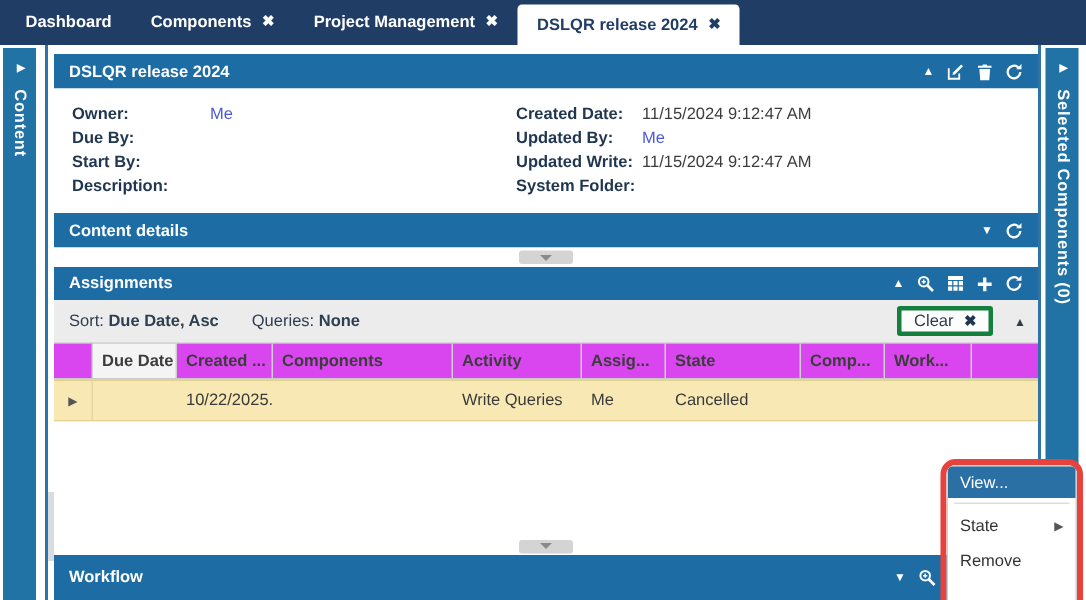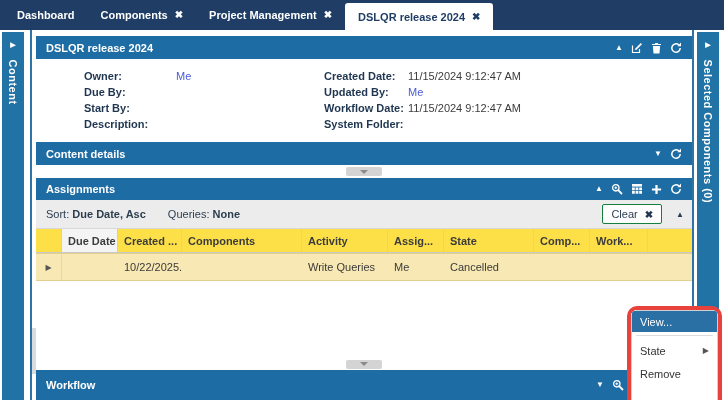--- a/index.html
+++ b/index.html
@@ -29,46 +29,46 @@
     padding:0 10px; flex:none; }
   .bluebar .title { font-size:11px; font-weight:bold; }
   .icons { margin-left:auto; display:flex; align-items:center; gap:8px; }
   .icons .glyph { font-size:8px; line-height:1; cursor:pointer; }
   .icons svg { display:block; cursor:pointer; }
   
   .details { height:80px; flex:none; background:#fff; padding-top:9px; position:relative;
     font-size:11px; margin-bottom:3px; }
   .drow { display:flex; line-height:16px; }
   .dcol-l { position:absolute; left:12px; top:9px; }
-  .dcol-r { position:absolute; left:288px; top:9px; }
+  .dcol-r { position:absolute; left:308px; top:9px; }
   .dlabel { font-weight:bold; color:#1f3550; display:inline-block; }
-  .dcol-l .dlabel { width:92px;margin-left:36px; } .dcol-r .dlabel { width:84px; }
+  .dcol-l .dlabel { width:92px; } .dcol-r .dlabel { width:84px; }
   .dval { color:#3c3c3c; }
   .link { color:#4a5bd8; cursor:pointer; }
   
   .splitrow { height:13px; flex:none; display:flex; align-items:center; justify-content:center; background:#fff; }
   .h-handle { width:36px; height:9px; background:#d4d4d4; border-radius:2px;
     display:flex; align-items:center; justify-content:center; cursor:row-resize; }
   .h-handle::after { content:""; border:4px solid transparent; border-top-color:#8a8a8a; margin-top:4px; }
   .l-handle { position:absolute; left:32px; top:298px; width:12px; height:46px; background:#d9dcdf;
     border-radius:0 4px 4px 0; cursor:col-resize; display:flex; align-items:center; justify-content:center; }
   .l-handle::after { content:""; border:4px solid transparent; border-left-color:#8a8a8a; margin-left:4px; }
   
   .asg-header { height:22px; }
   .sortbar { height:29px; flex:none; background:#ececec; border-bottom:1px solid #d8d8d8;
     display:flex; align-items:center; padding:0 8px 0 10px; font-size:11px; color:#2c3e50; }
   .sortbar b { font-weight:bold; }
   .sortbar .seg { margin-right:22px;text-align:center; }
-  .clear-btn { margin-left:auto; height:20px; background:#fdfdfd; border:1px solid #15803d;
+  .clear-btn { margin-left:auto; height:20px; background:#fdfdfd; border:3px solid #15803d;
     border-radius:2px; display:flex; align-items:center; gap:7px; padding:0 8px;
     font-size:11px; color:#2c3e50; cursor:pointer; }
   .clear-btn .x { font-size:10px; font-weight:bold; color:#1f3550; }
   .sort-collapse { font-size:8px; color:#2c3e50; margin-left:14px; cursor:pointer; }
   
-  .thead { height:24px; flex:none; display:flex; background:#fde047; border-bottom:1px solid #c9c9c9;
+  .thead { height:24px; flex:none; display:flex; background:#d946ef; border-bottom:1px solid #c9c9c9;
     font-size:11px; font-weight:bold; color:#3c3c3c; }
   .th { border-right:1px solid #cfcfcf; display:flex; align-items:center; padding:0 6px; overflow:hidden; white-space:nowrap; }
   .th.sorted { background:#f4f4f4; }
   .trow { height:28px; flex:none; display:flex; background:#f8e9b4; border-top:1px solid #e3cf8e;
     border-bottom:1px solid #e3cf8e; font-size:11px; color:#3a3a3a; align-items:stretch; cursor:pointer; }
   .td { display:flex; align-items:center; padding:0 6px; overflow:hidden; white-space:nowrap; }
   .td.expander { justify-content:center; border-right:1px solid #e6d89e; color:#555; font-size:8px; }
   .c0{width:26px;flex:none;} .c1{width:56px;flex:none;} .c2{width:64px;flex:none;}
   .c3{width:120px;flex:none;} .c4{width:86px;flex:none;} .c5{width:56px;flex:none;}
   .c6{width:90px;flex:none;} .c7{width:56px;flex:none;} .c8{width:58px;flex:none;}
@@ -175,21 +175,21 @@
       <div class="dcol-r">
         <div class="drow">
           <span class="dlabel">Created Date:</span>
           <span class="dval">11/15/2024 9:12:47 AM</span>
         </div>
         <div class="drow">
           <span class="dlabel">Updated By:</span>
           <span class="dval link">Me</span>
         </div>
         <div class="drow">
-          <span class="dlabel">Workflow Date:</span>
+          <span class="dlabel">Updated Write:</span>
           <span class="dval">11/15/2024 9:12:47 AM</span>
         </div>
         <div class="drow">
           <span class="dlabel">System Folder:</span>
         </div>
       </div>
     </div>
 
     <div class="bluebar">
       <span class="title">Content details</span>

